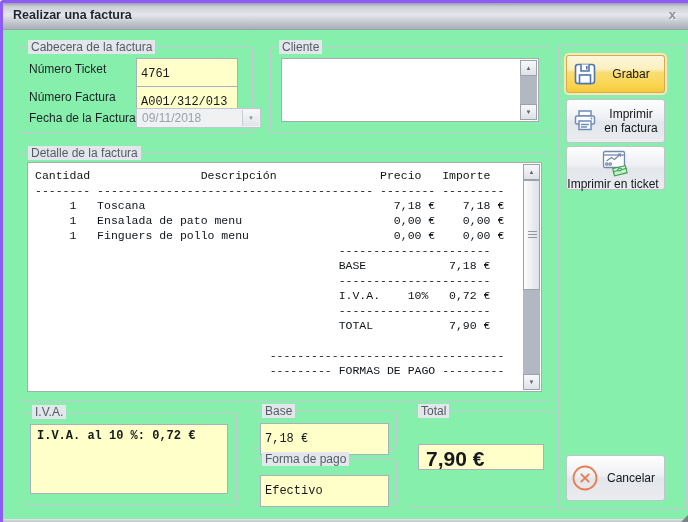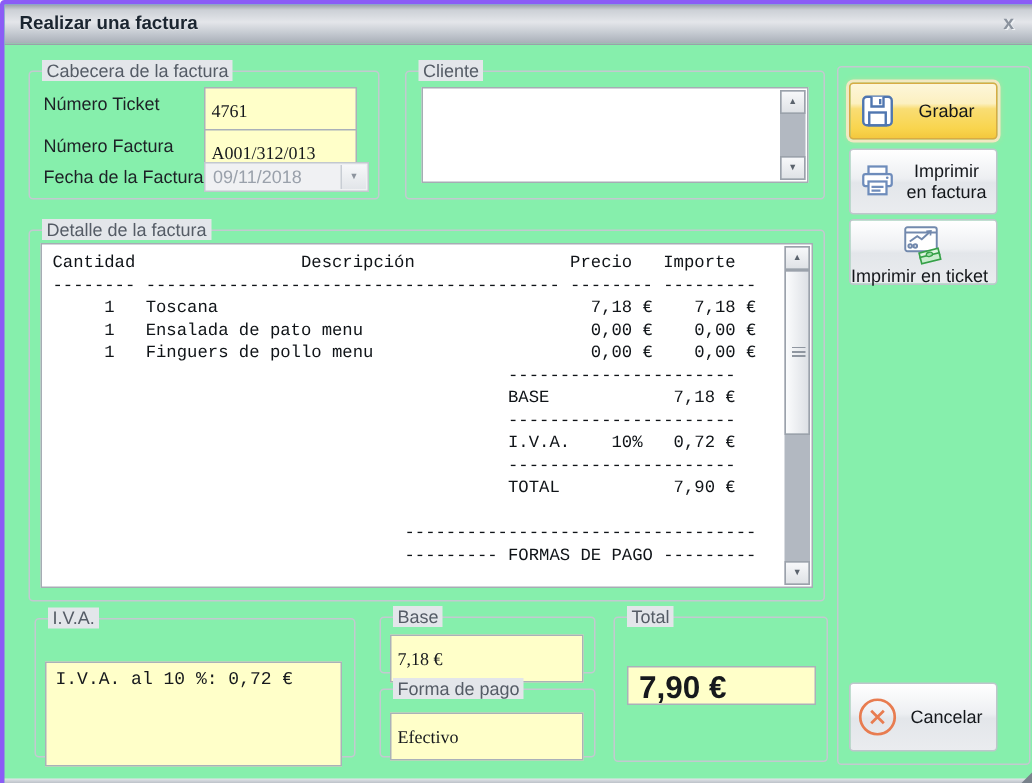--- a/index.html
+++ b/index.html
@@ -12,21 +12,21 @@
     position:absolute;top:0;left:0;right:0;height:26px;
     background:linear-gradient(180deg,#99a0a9 0%,#ccd0d6 14%,#e4e6ea 45%,#c6cbd2 72%,#a8aeb7 100%);
     border-bottom:1px solid #9aa1aa;border-radius:2px 2px 0 0;
   }
   .title{position:absolute;left:10px;top:5px;font-size:12.5px;font-weight:bold;color:#1b2530;text-shadow:0 1px 0 rgba(255,255,255,.45);}
   .close{position:absolute;right:13px;top:4px;font-size:13px;font-weight:bold;color:#8b939e;text-shadow:1px 1px 0 #eef1f4;cursor:default;}
   .group{position:absolute;border:1px solid #c3c9d0;border-radius:3px;}
   .group-title{position:absolute;top:-8px;left:8px;background:#e3e6ea;padding:0 3px;font-size:12px;color:#555c66;white-space:nowrap;}
   .flabel{position:absolute;font-size:12px;color:#1d2126;white-space:nowrap;}
   .yellow{background:#ffffc9;border:1px solid #aab1b9;box-sizing:border-box;position:absolute;font-size:12px;color:#16191d;}
-  input.yellow{padding:15px 4px;font-family:Liberation Serif, serif;outline:none;}
+  input.yellow{padding:15px 4px;font-family:Liberation Mono, monospace;outline:none;}
   .combo{position:absolute;background:#f0f1f3;border:1px solid #c2c8cf;box-sizing:border-box;}
   .combo .cval{position:absolute;left:5px;top:2px;font-size:12px;color:#9aa1ab;}
   .combo .cbtn{position:absolute;right:1px;top:1px;bottom:1px;width:16px;
     background:linear-gradient(#f6f7f9,#e2e5e9);border-left:1px solid #c8cdd4;
     display:flex;align-items:center;justify-content:center;font-size:6px;color:#8d949e;}
   .white-box{position:absolute;background:#ffffff;border:1px solid #a6acb4;box-sizing:border-box;}
   .pre{margin:0;font-family:"Liberation Mono","DejaVu Sans Mono",monospace;font-size:11.5px;line-height:15px;color:#101418;white-space:pre;padding:5px 0 0 7px;}
   .vscroll{position:absolute;top:1px;right:1px;bottom:1px;width:17px;background:#b2b8c1;}
   .vs-btn{position:absolute;left:0;width:17px;height:16px;box-sizing:border-box;
     background:linear-gradient(#f7f8fa,#dfe2e6);border:1px solid #9ba2ab;
@@ -61,21 +61,21 @@
     <span class="close">x</span>
   </div>
 
   <div class="group" style="left:16px;top:44px;width:232px;height:84px;">
     <span class="group-title">Cabecera de la factura</span>
     <span class="flabel" style="left:9px;top:14px;">Número Ticket</span>
     <input class="yellow" style="left: 116px; top: 10px; width: 102px; height: 21px;" value="4761">
     <span class="flabel" style="left:9px;top:42px;">Número Factura</span>
     <input class="yellow" style="left: 116px; top: 38px; width: 102px; height: 21px;" value="A001/312/013">
     <span class="flabel" style="left:9px;top:63px;">Fecha de la Factura</span>
-    <div class="combo" style="left:116px;top:60px;width:110px;height:20px;">
+    <div class="combo" style="left:116px;top:60px;width:125px;height:20px;">
       <span class="cval">09/11/2018</span>
       <span class="cbtn">
           <span>▼</span>
         </span>
     </div>
   </div>
 
   <div class="group" style="left:267px;top:44px;width:278px;height:84px;">
     <span class="group-title">Cliente</span>
     <div class="white-box" style="left:10px;top:10px;width:258px;height:64px;">
@@ -117,21 +117,21 @@
         </div>
         <div class="vs-btn vs-down">
             <span>▼</span>
           </div>
       </div>
     </div>
   </div>
 
   <div class="group" style="left:20px;top:409px;width:212px;height:91px;">
     <span class="group-title">I.V.A.</span>
-    <div class="yellow" style="left:6px;top:11px;width:198px;height:70px;font-family:'Liberation Mono','DejaVu Sans Mono',monospace;font-weight:normal;font-size:12px;padding:4px 6px;margin-top:17px;">I.V.A. al 10 %: 0,72 €</div>
+    <div class="yellow" style="left:6px;top:11px;width:198px;height:70px;font-family:'Liberation Mono','DejaVu Sans Mono',monospace;font-weight:bold;font-size:12px;padding:4px 6px;">I.V.A. al 10 %: 0,72 €</div>
   </div>
 
   <div class="group" style="left:250px;top:408px;width:142px;height:36px;">
     <span class="group-title">Base</span>
     <input class="yellow" style="left: 6px; top: 11px; width: 129px; height: 20px;" value="7,18 €">
   </div>
 
   <div class="group" style="left:250px;top:456px;width:142px;height:44px;">
     <span class="group-title">Forma de pago</span>
     <input class="yellow" style="left: 6px; top: 15px; width: 129px; height: 21px;" value="Efectivo">

